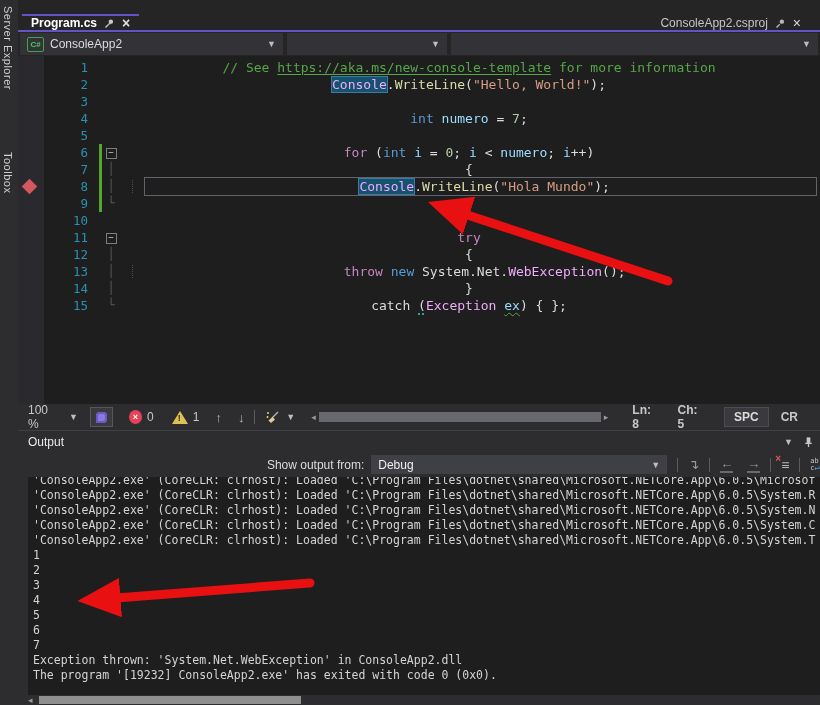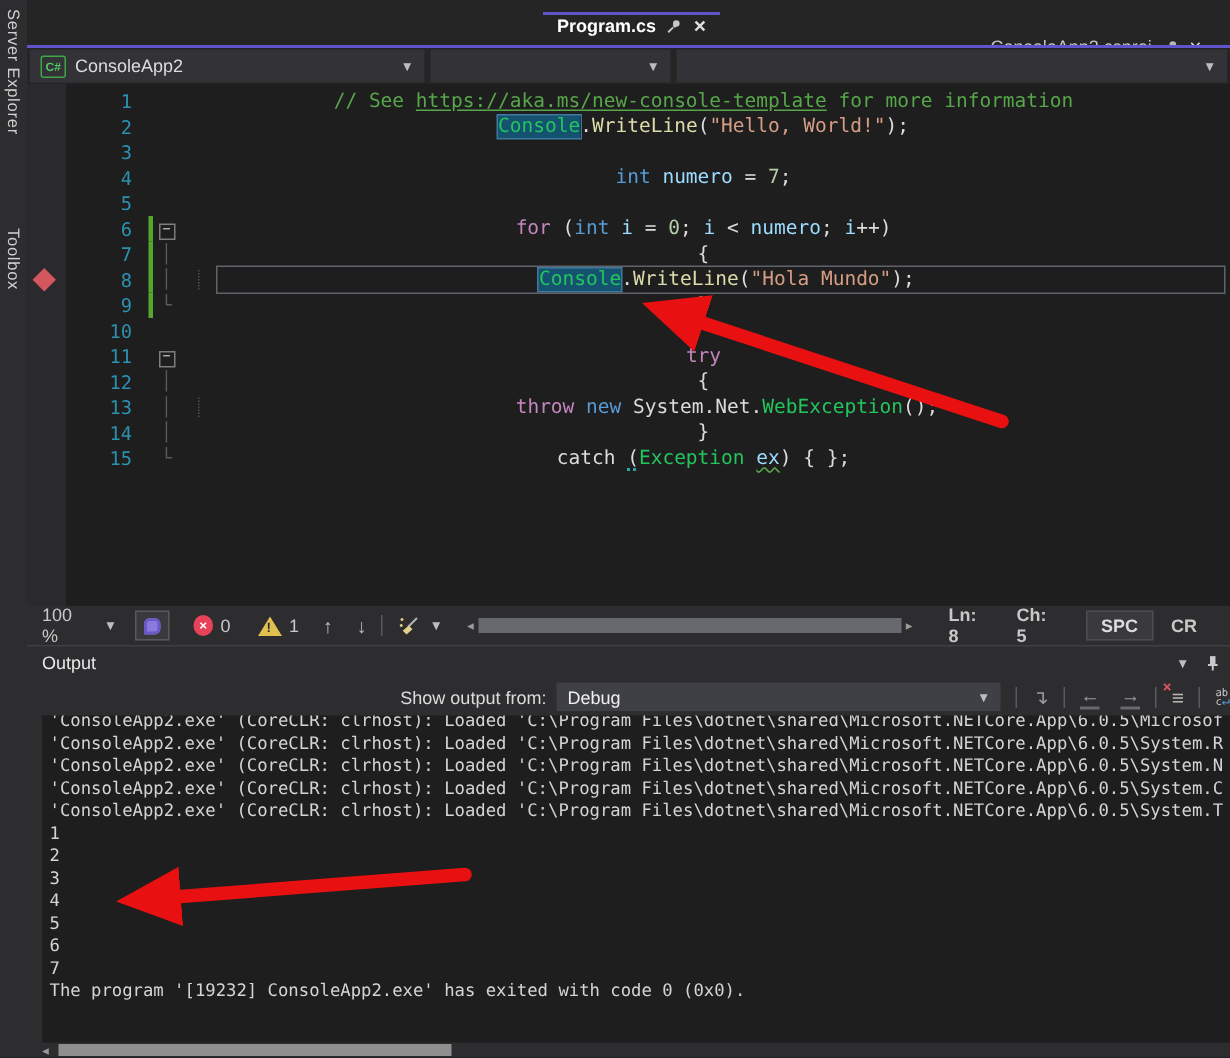--- a/index.html
+++ b/index.html
@@ -6,21 +6,21 @@
   #root{position:relative;width:820px;height:705px;background:#2d2d30;overflow:hidden;
         font-family:"Liberation Sans","DejaVu Sans",sans-serif;color:#cccccc;-webkit-font-smoothing:antialiased;}
 
   
   .side-strip{position:absolute;left:0;top:0;width:18px;height:705px;background:#2d2d30;z-index:3;}
   .vlabel{writing-mode:vertical-rl;font-size:11px;color:#d0d0d0;position:absolute;left:2px;letter-spacing:.5px;}
   .vl1{top:6px}.vl2{top:152px}
 
   
   .top-band{position:absolute;left:18px;top:0;width:802px;height:32px;background:#252526;}
-  .tabrow{position:absolute;left:0;top:8px;right:0;height:22px;display:flex;align-items:center;flex-direction:column;}
+  .tabrow{position:absolute;left:0;top:8px;right:0;height:22px;display:flex;align-items:flex-end;}
   .tab{display:flex;align-items:center;gap:7px;padding:0 9px;font-size:12px;box-sizing:border-box;}
   .tab.active{margin-left:4px;border-top:2px solid #6054c8;background:#252526;color:#ffffff;font-weight:bold;}
   .tab.inactive{margin-left:auto;margin-right:10px;color:#c5c5c5;}
   .ticon{color:#c8c8c8;font-size:12px;line-height:1;display:inline-flex;align-items:center;}
   .purple-line{position:absolute;left:0;top:30px;width:802px;height:2px;background:#6054c8;}
 
   
   .navbar{position:absolute;left:18px;top:32px;width:802px;height:24px;background:#252526;display:flex;gap:4px;padding:1px 2px 1px 2px;box-sizing:border-box;}
   .navbox{background:#333337;display:flex;align-items:center;font-size:12px;color:#dcdcdc;padding:0 7px;box-sizing:border-box;}
   .nb1{width:263px}.nb2{width:160px}.nb3{flex:1}
@@ -37,21 +37,21 @@
   .bp{position:absolute;left:6px;top:3px;width:11px;height:11px;background:#d4565e;transform:rotate(45deg);}
   .lnum{width:54px;flex:none;text-align:right;padding-right:10px;box-sizing:border-box;color:#2b91af;font-size:12.5px;}
   .chgcol{width:6px;flex:none;position:relative;}
   .chgcol.on::after{content:"";position:absolute;left:1px;top:0;bottom:0;width:3px;background:#55a630;}
   .fold{width:14px;flex:none;color:#5a5a5a;font-size:12px;text-align:center;}
   .foldbox{display:inline-block;width:9px;height:9px;border:1px solid #7d7d7d;line-height:7px;font-size:9px;color:#cccccc;text-align:center;background:#1e1e1e;vertical-align:1px;}
   .code{flex:1;position:relative;white-space:pre;color:#dcdcdc;text-align:center;}
   .eline.cur .code::after{content:"";position:absolute;left:calc(4ch - 5px);right:3px;top:-1px;bottom:-1px;border:1px solid #62626a;pointer-events:none;}
   .eline.ig .code::before{content:"";position:absolute;left:calc(2ch - 2px);top:2px;bottom:2px;border-left:1px dotted #4e4e4e;}
   .cm{color:#57a64a}.url{color:#57a64a;text-decoration:underline;text-underline-offset:2px;}
-  .ty{color:#22c55e}.mth{color:#dcdcaa}.str{color:#d69d85}.kw{color:#569cd6}.ctl{color:#c586c0}
+  .ty{color:#f0abfc}.mth{color:#dcdcaa}.str{color:#d69d85}.kw{color:#569cd6}.ctl{color:#c586c0}
   .vr{color:#9cdcfe}.nm{color:#b5cea8}.pl{color:#dcdcdc}
   .hl{background:#155270;box-shadow:0 0 0 1px #3f7a9e;}
   .u-wavy{text-decoration:underline wavy #57a64a;text-decoration-thickness:1px;text-underline-offset:2px;}
   .u-dots{text-decoration:underline dotted #2ea3a3;text-decoration-thickness:2px;text-underline-offset:3px;}
 
   
   .estatus{position:absolute;left:18px;top:404px;width:802px;height:26px;background:#2d2d30;display:flex;align-items:center;font-size:12px;color:#c8c8c8;box-sizing:border-box;padding-left:6px;}
   .zoombox{display:flex;align-items:center;gap:8px;padding:0 4px;}
   .healthbtn{width:24px;height:20px;margin-left:8px;background:#3a3a3e;border:1px solid #57575c;display:flex;align-items:center;justify-content:center;box-sizing:border-box;}
   .healthdot{width:11px;height:11px;border-radius:4px 4px 4px 1px;background:#8a7ae0;box-shadow:inset 0 0 0 2px #6a5ac6;}
@@ -328,20 +328,21 @@
           <div class="out-line">'ConsoleApp2.exe' (CoreCLR: clrhost): Loaded 'C:\Program Files\dotnet\shared\Microsoft.NETCore.App\6.0.5\System.N</div>
           <div class="out-line">'ConsoleApp2.exe' (CoreCLR: clrhost): Loaded 'C:\Program Files\dotnet\shared\Microsoft.NETCore.App\6.0.5\System.C</div>
           <div class="out-line">'ConsoleApp2.exe' (CoreCLR: clrhost): Loaded 'C:\Program Files\dotnet\shared\Microsoft.NETCore.App\6.0.5\System.T</div>
           <div class="out-line">1</div>
           <div class="out-line">2</div>
           <div class="out-line">3</div>
           <div class="out-line">4</div>
           <div class="out-line">5</div>
           <div class="out-line">6</div>
           <div class="out-line">7</div>
+          <div class="out-line">Exception thrown: 'System.Net.WebException' in ConsoleApp2.dll</div>
           <div class="out-line">The program '[19232] ConsoleApp2.exe' has exited with code 0 (0x0).</div>
         </div>
     </div>
     <div class="oscroll">
       <span class="arrow">◂</span>
       <div class="othumb"></div>
     </div>
   </div>
 
   <svg class="arrows">

